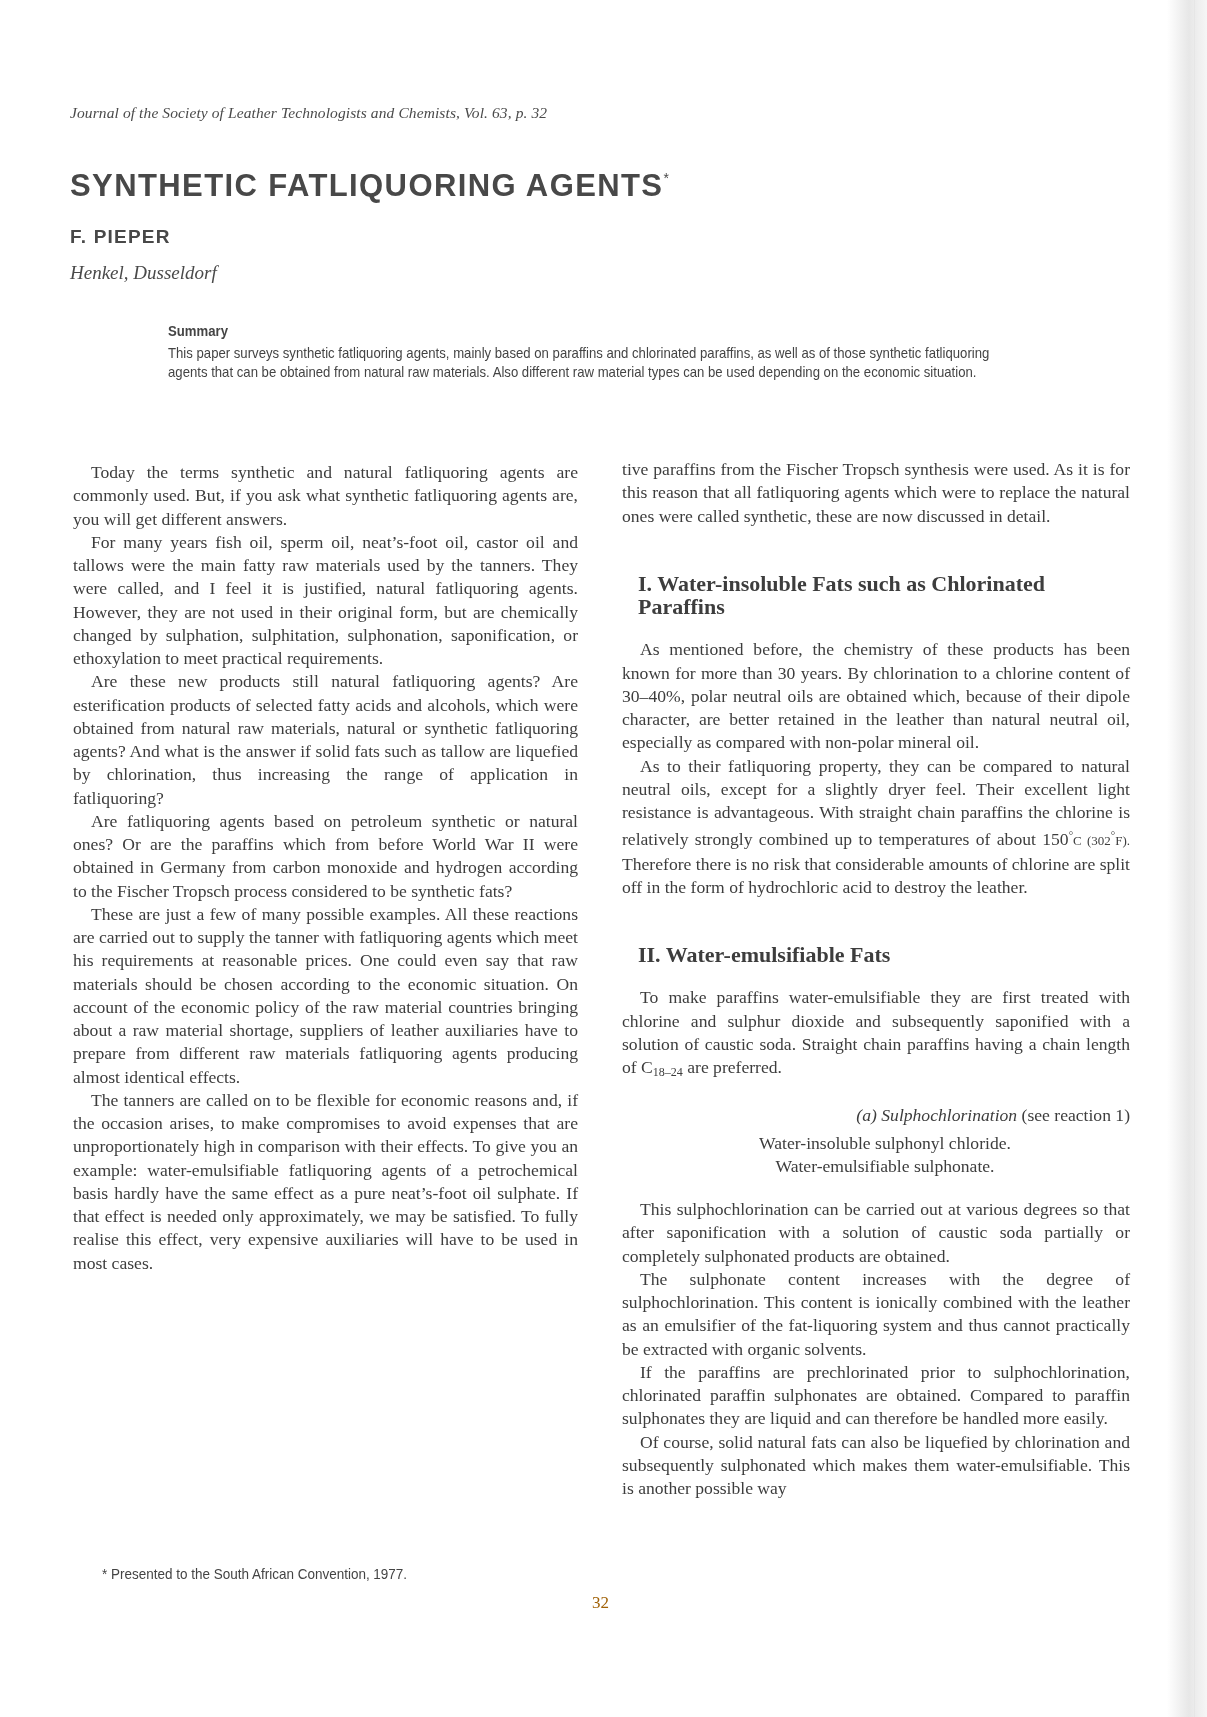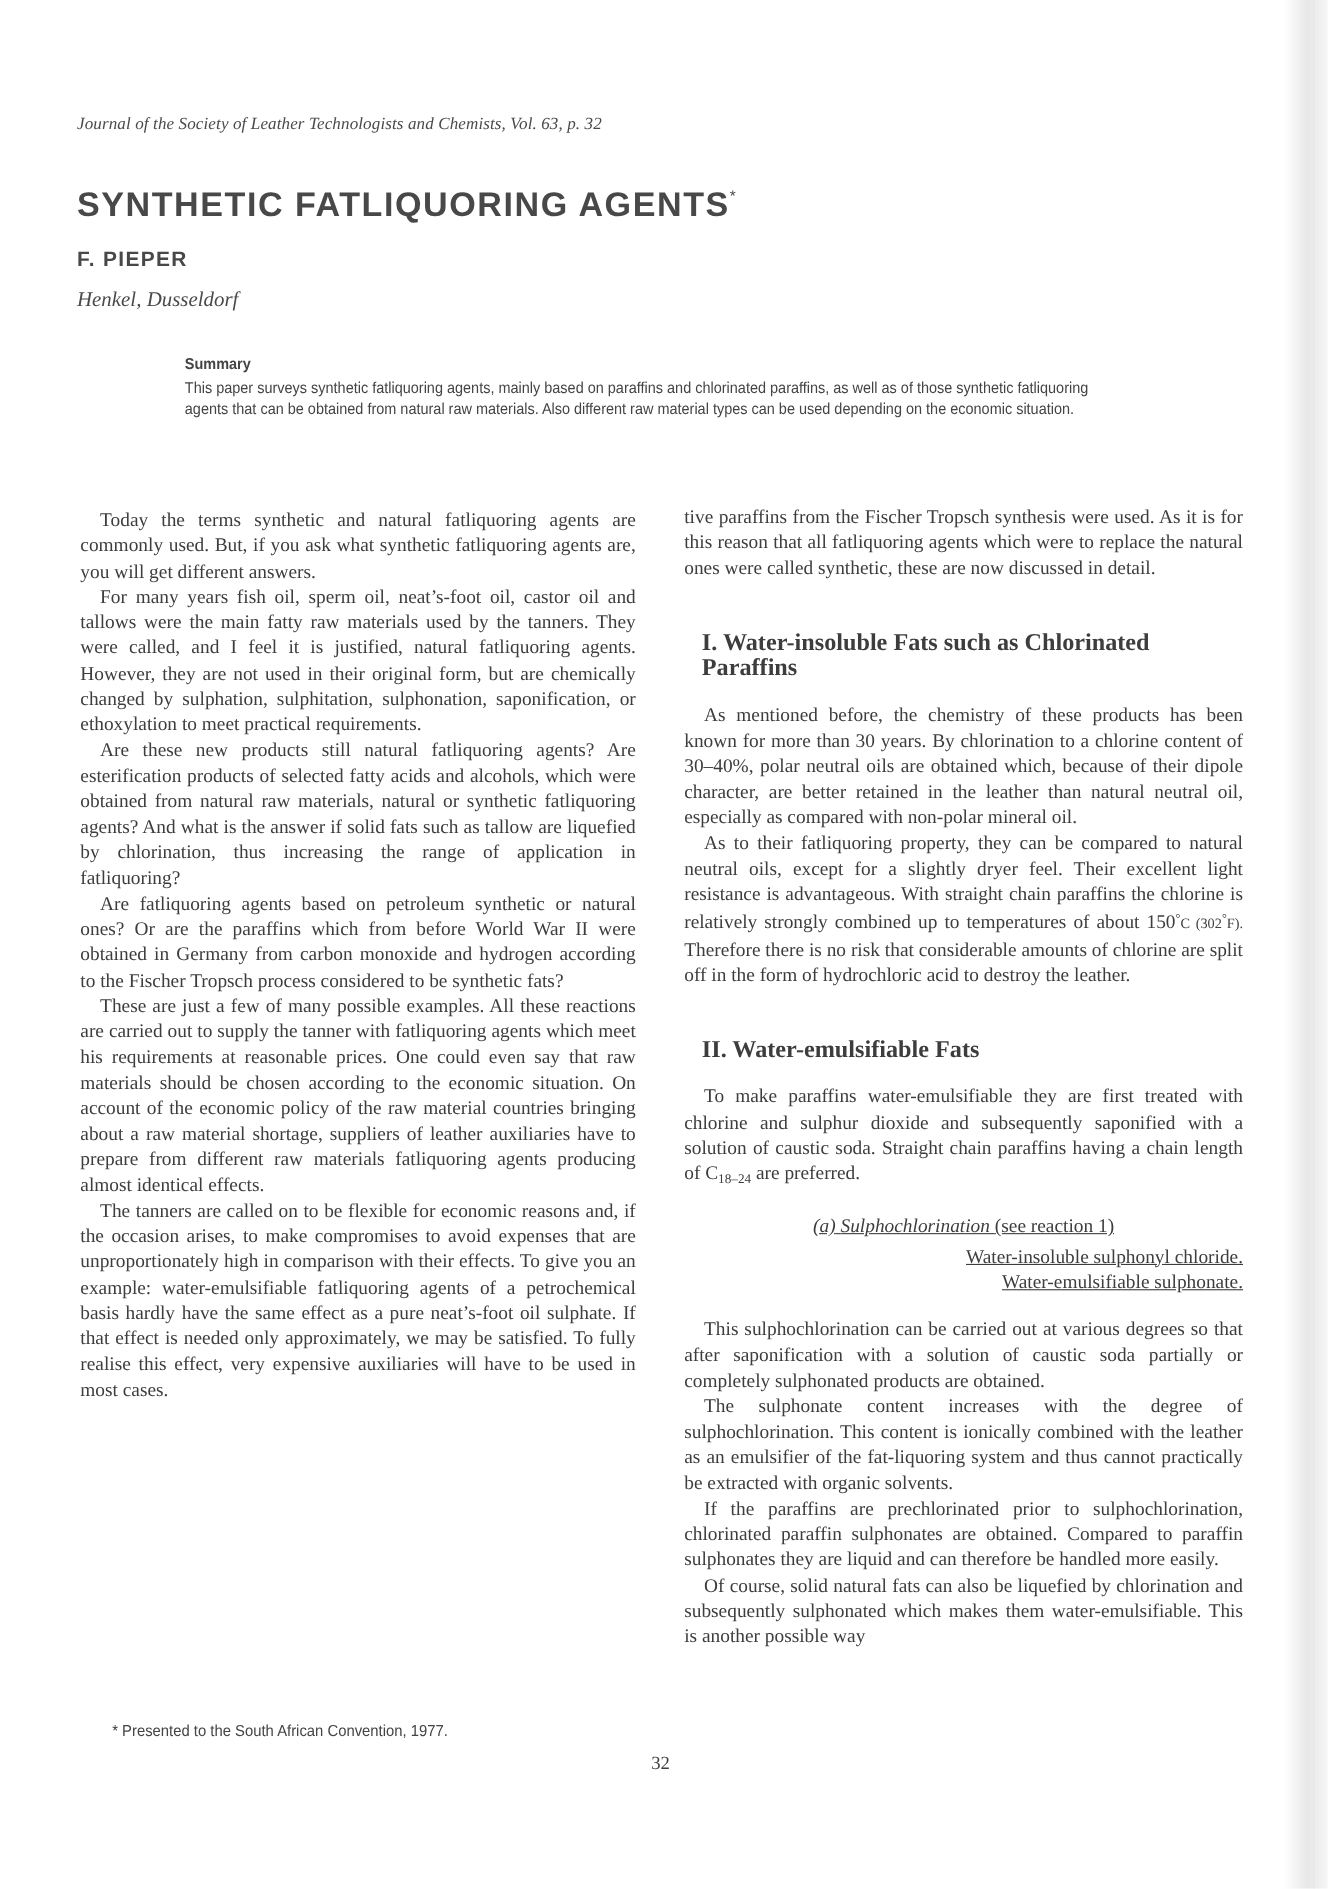--- a/index.html
+++ b/index.html
@@ -49,36 +49,36 @@
   }
   .col.left { left: 73px; width: 505px; }
   .col.right { left: 622px; width: 508px; top: 458px; }
   .col p { margin: 0; text-indent: 18px; }
   .col p.noindent { text-indent: 0; }
   .col h3 {
     margin: 16px; font-size: 22px; font-weight: bold; text-align: left;
   }
   .gap-l { height: 28px; }
   .gap-m { height: 20px; }
-  .sub-item { padding-left: 18px; text-align: right; text-decoration: underline; }
-  .subhead { text-align: center; text-decoration: underline; }
+  .sub-item { padding-left: 18px; text-align: center; }
+  .subhead { text-align: right; }
   .subhead i { font-style: italic; }
   sub { font-size: 12px; vertical-align: -3px; }
   sup.deg { font-size: 11px; vertical-align: 6px; }
   .sc { font-size: 13px; }
 
   .footnote {
     position: absolute; left: 102px; top: 1566px;
     font-size: 14.5px; color: #444;
     font-family: "Liberation Sans", sans-serif;
     transform: scaleX(0.93); transform-origin: left top;
   }
   .pageno {
     position: absolute; left: 592px; top: 1593px;
-    font-size: 17px; color: #404040;
+    font-size: 17px; color: #a16207;
   }
 </style>
 </head>
 <body>
 
 <div class="edge-shade"></div>
 <div class="edge-line"></div>
 
 <div class="journal">Journal of the Society of Leather Technologists and Chemists, Vol. 63, p. 32</div>
 

